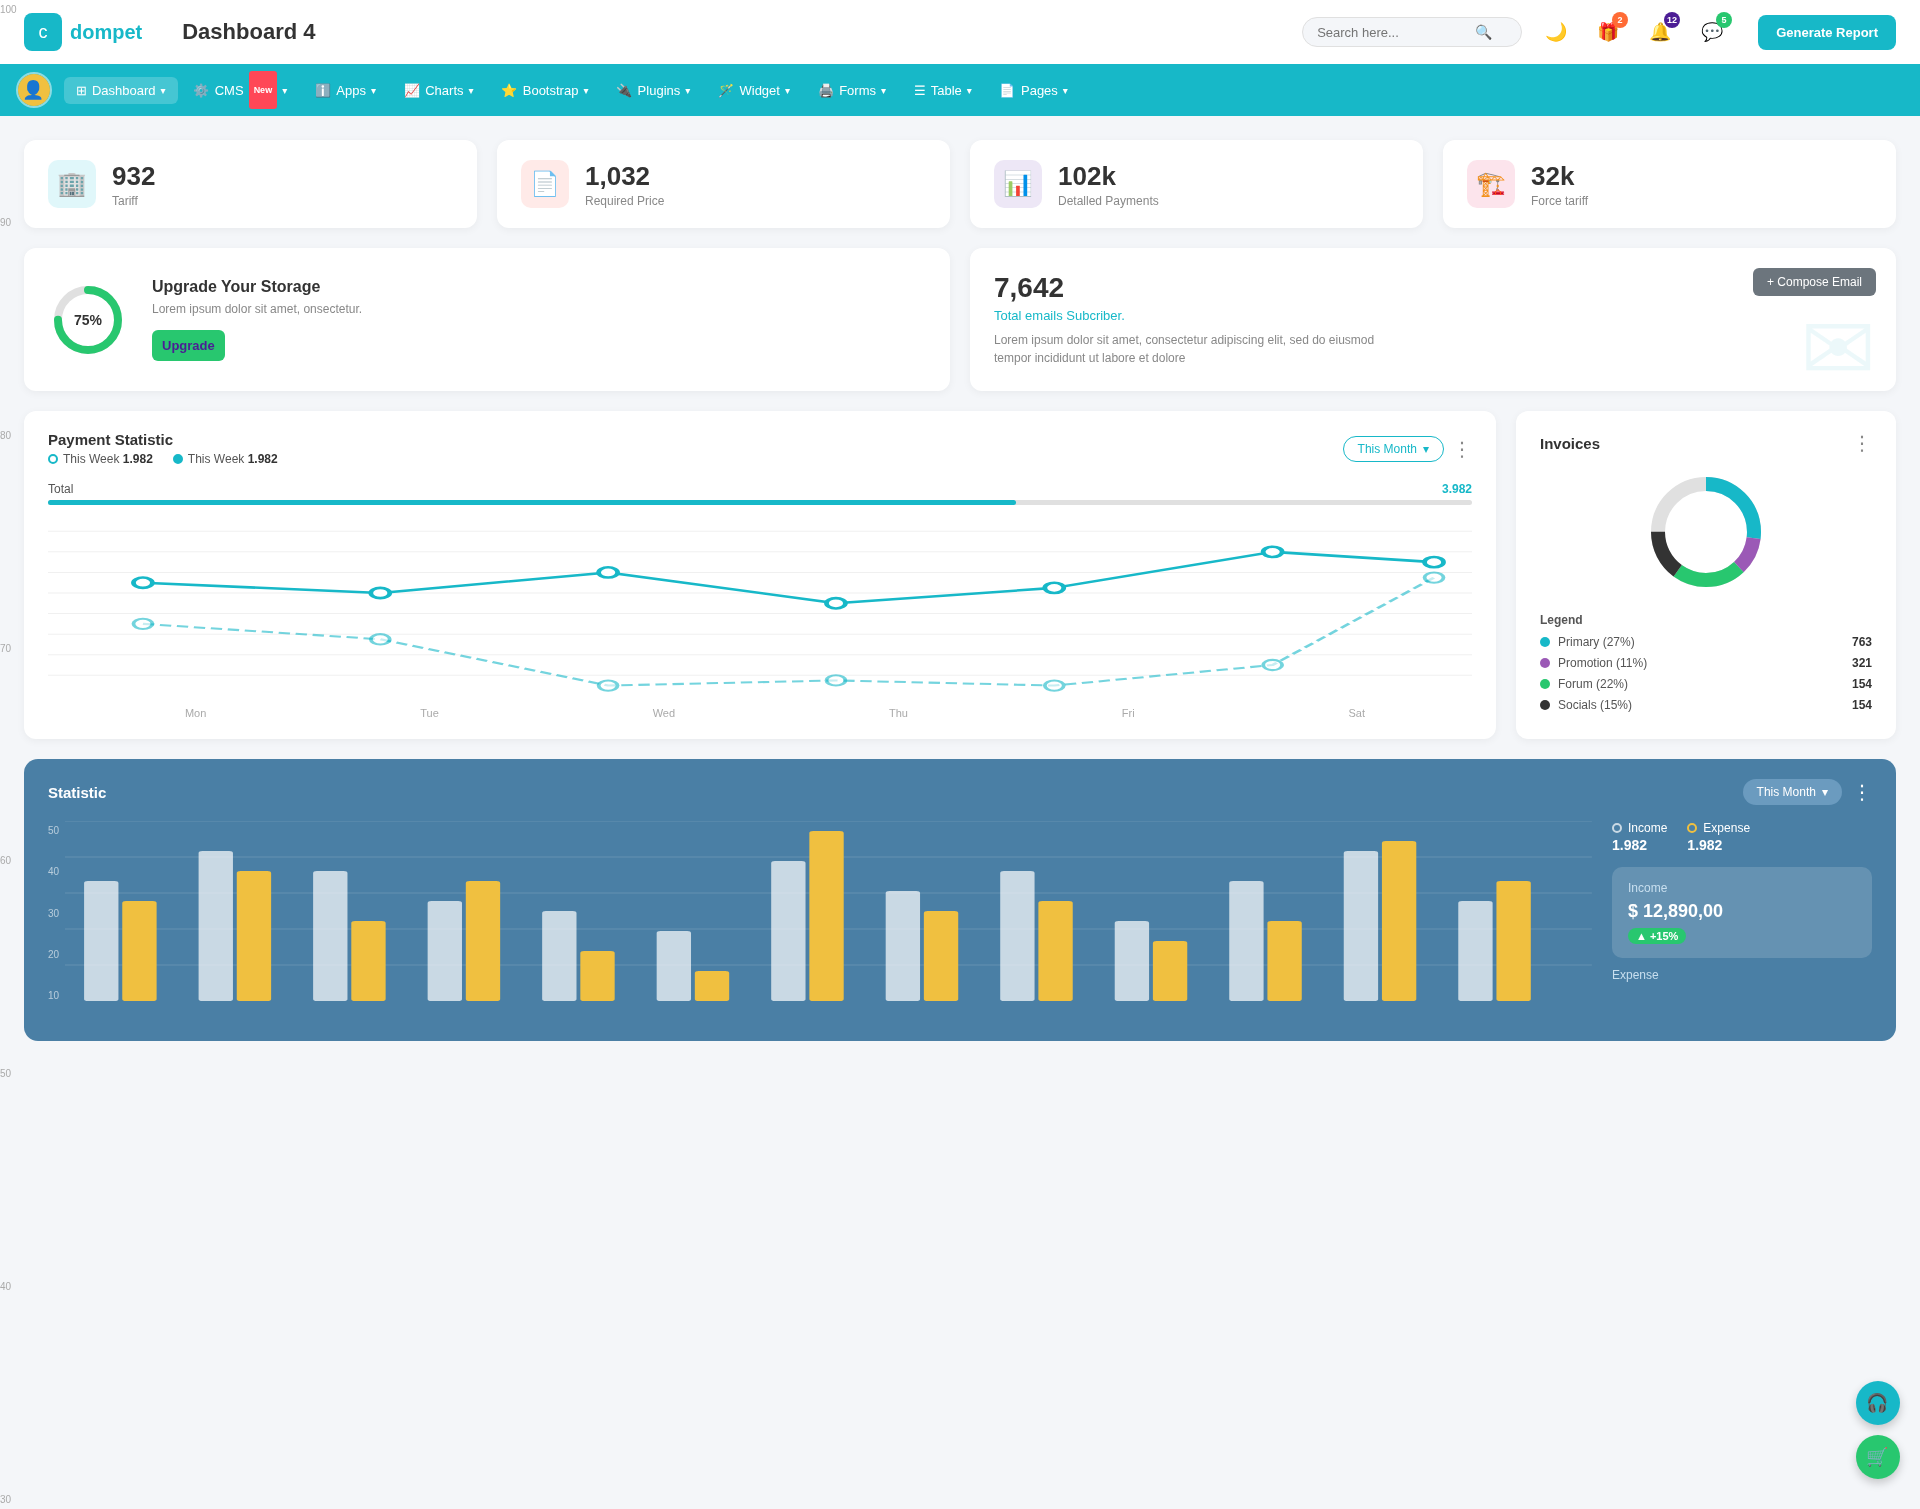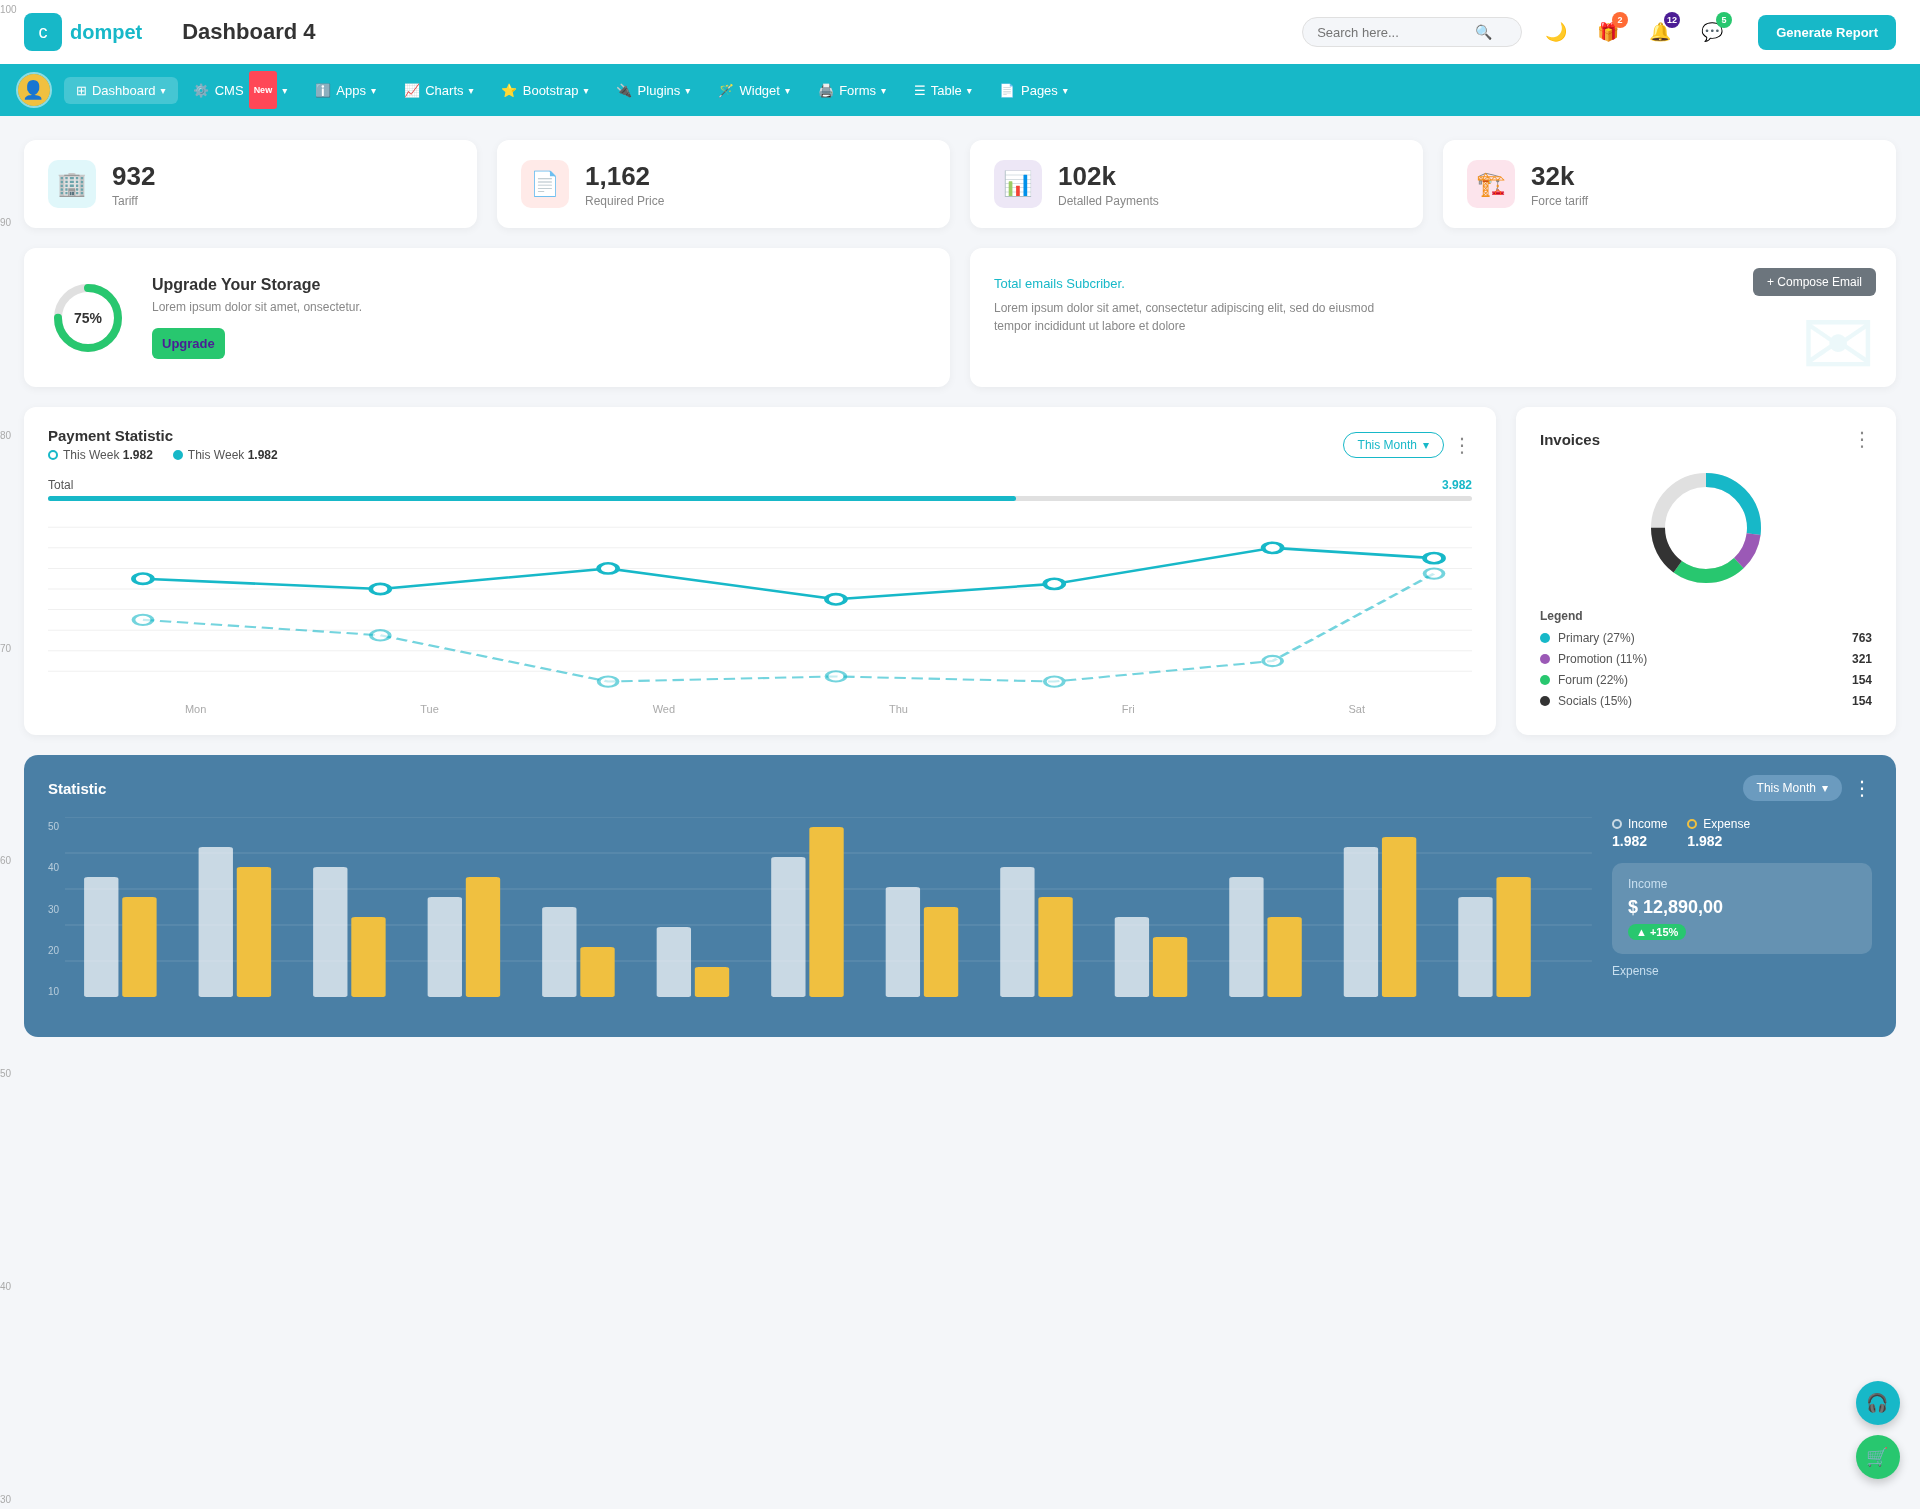--- a/index.html
+++ b/index.html
@@ -218,21 +218,21 @@
     <div class="stat-card">
       <div class="stat-icon teal">🏢</div>
       <div>
         <div class="stat-value">932</div>
         <div class="stat-label">Tariff</div>
       </div>
     </div>
     <div class="stat-card">
       <div class="stat-icon red">📄</div>
       <div>
-        <div class="stat-value">1,162</div>
+        <div class="stat-value">1,032</div>
         <div class="stat-label">Required Price</div>
       </div>
     </div>
     <div class="stat-card">
       <div class="stat-icon purple">📊</div>
       <div>
         <div class="stat-value">102k</div>
         <div class="stat-label">Detalled Payments</div>
       </div>
     </div>
@@ -255,20 +255,21 @@
         <div class="donut-label">75%</div>
       </div>
       <div class="storage-info">
         <h3>Upgrade Your Storage</h3>
         <p>Lorem ipsum dolor sit amet, onsectetur.</p>
         <button class="upgrade-btn">Upgrade</button>
       </div>
     </div>
     <div class="email-card">
       <button class="compose-btn">+ Compose Email</button>
+      <div class="email-num">7,642</div>
       <div class="email-sub">Total emails Subcriber.</div>
       <div class="email-desc">Lorem ipsum dolor sit amet, consectetur adipiscing elit, sed do eiusmod tempor incididunt ut labore et dolore</div>
       <div class="email-icon-bg">✉</div>
     </div>
   </div>
 
   <div class="charts-row">
     <div class="payment-card">
       <div class="payment-header">
         <div>

